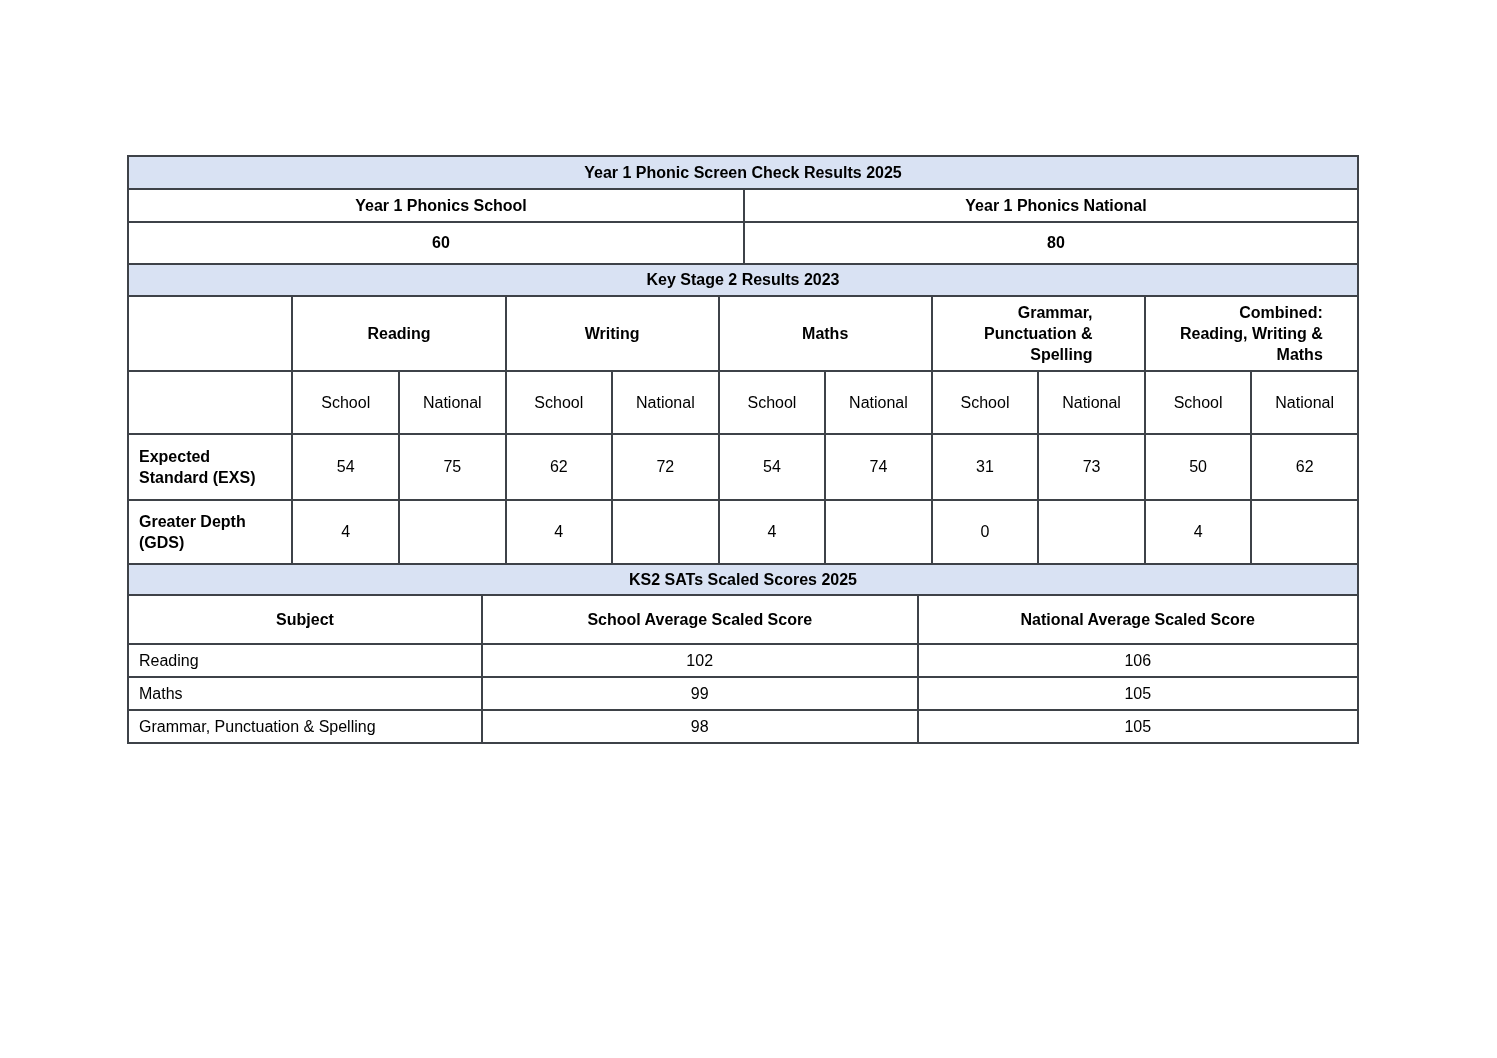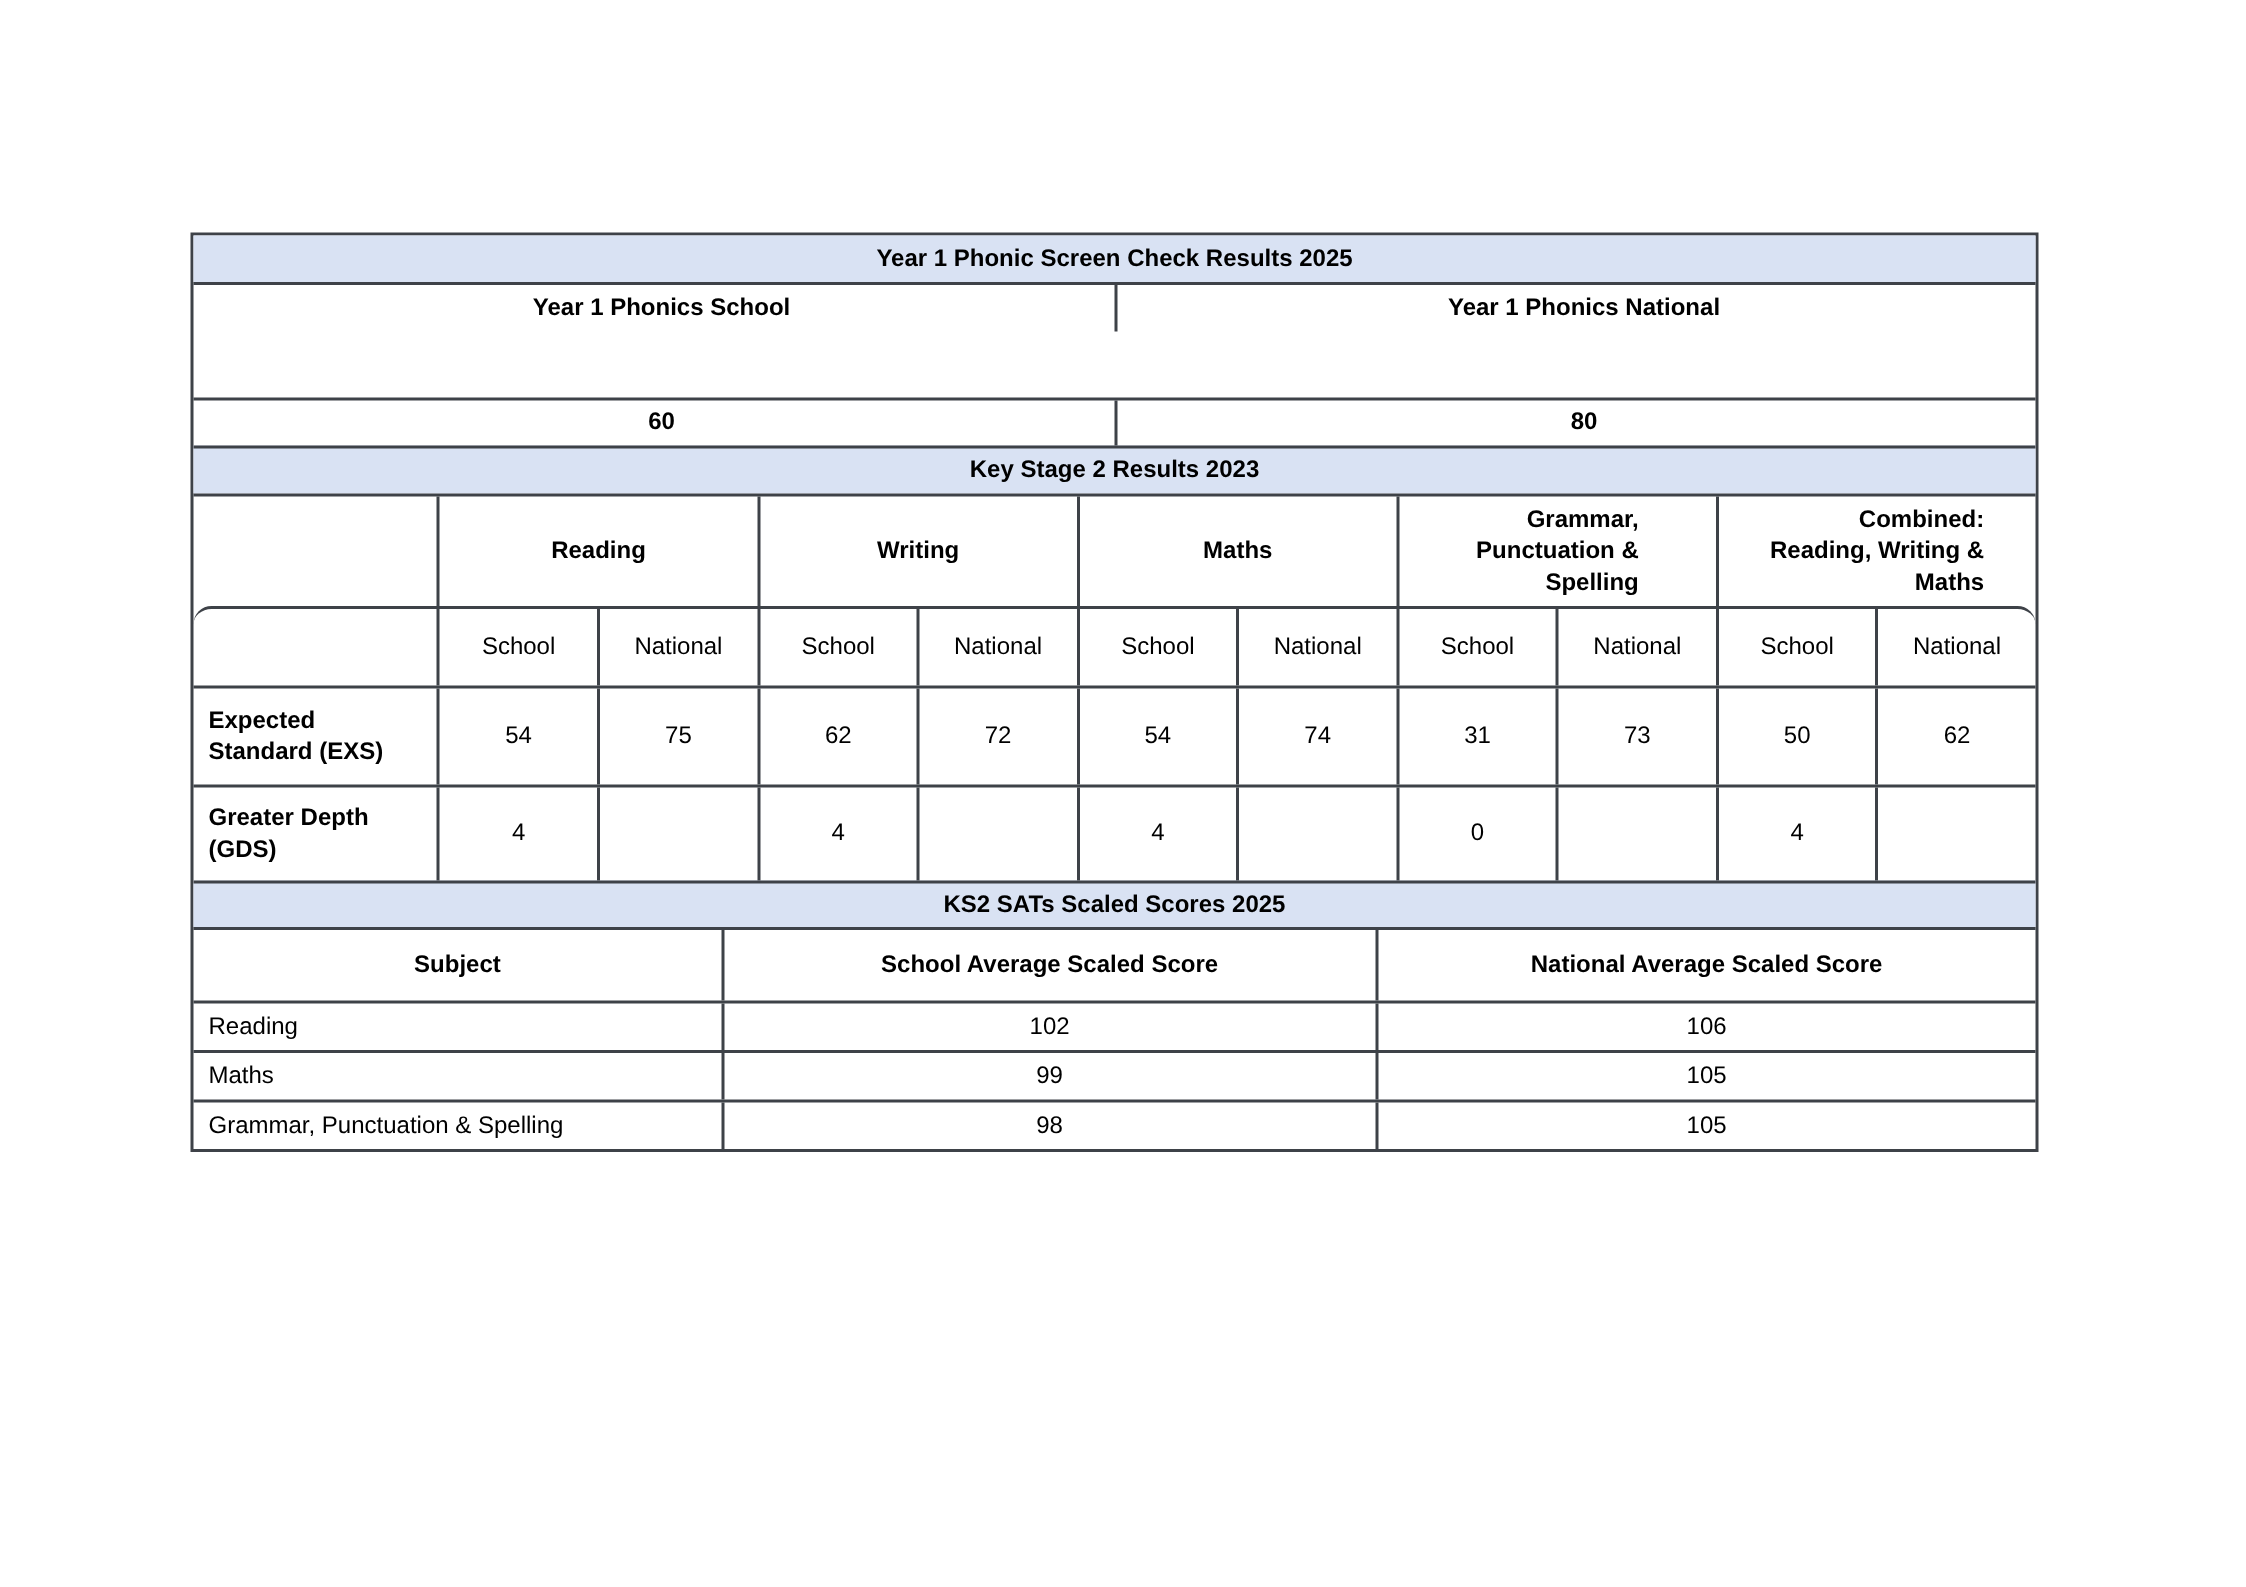--- a/index.html
+++ b/index.html
@@ -33,24 +33,24 @@
   }
   .cell:first-child { border-left: none; }
   .bold { font-weight: bold; }
   .left { justify-content: flex-start; text-align: left; padding-left: 10px; }
   .pre { white-space: pre-line; }
   .banner { background: #d9e2f3; }
 
   
   .r-title1 { height: 31px; }
   .r-ph-head { height: 33px; }
-  .r-ph-val { height: 32px; margin-top: 44px; }
+  .r-ph-val { height: 42px; }
   .r-title2 { height: 32px; }
   .r-groups { height: 75px; }
-  .r-sub { height: 53px; border-radius: 12px; }
+  .r-sub { height: 63px; }
   .r-exs { height: 66px; }
   .r-gds { height: 64px; }
   .r-title3 { height: 31px; }
   .r-sats-head { height: 49px; }
   .r-sats { height: 33px; }
 
   
   .w-full { flex: 1 1 100%; }
   .w-half { flex: 0 0 50%; padding-left: 16px; }
   .w-label { flex: 0 0 13.23%; font-weight: bold; }

